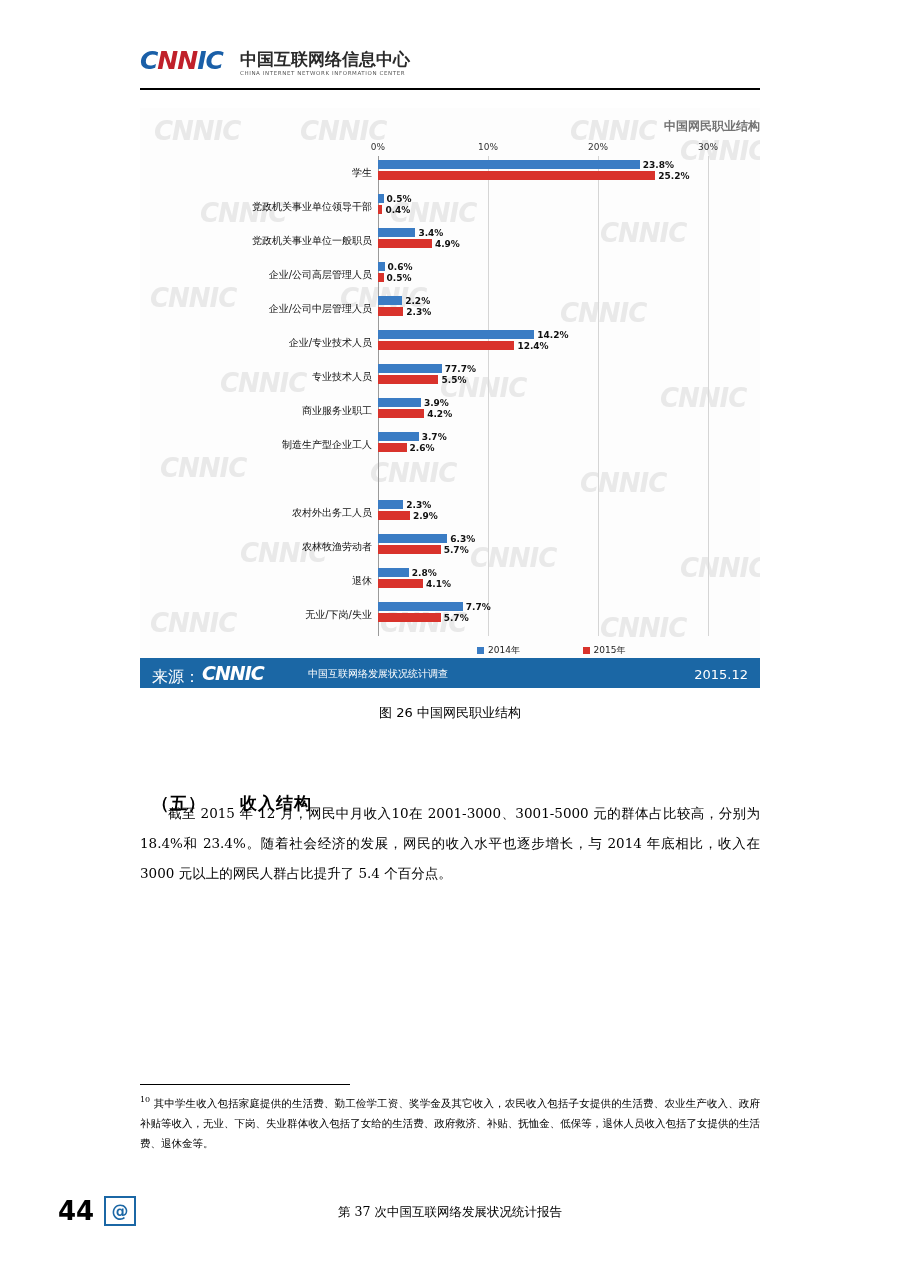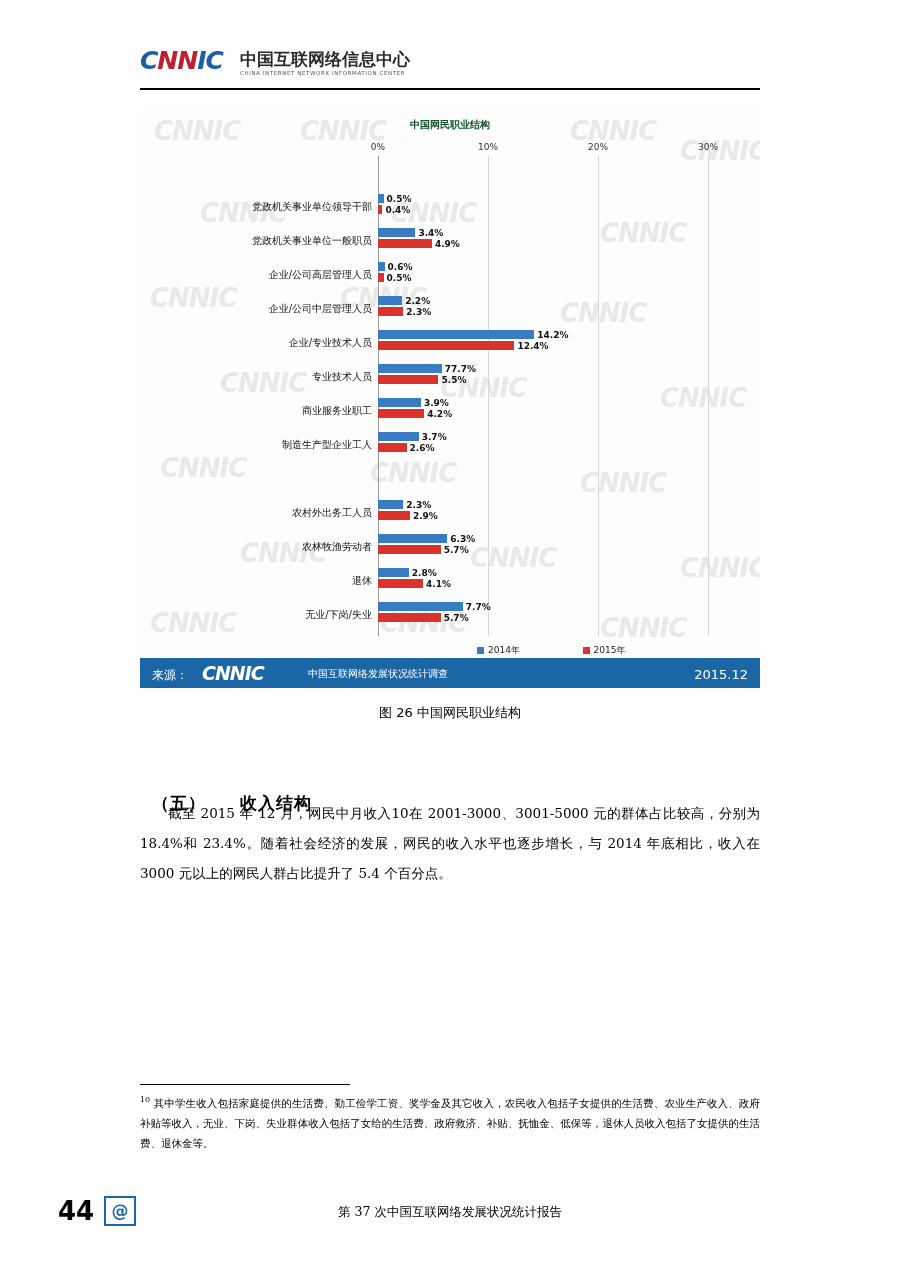--- a/index.html
+++ b/index.html
@@ -84,25 +84,25 @@
     user-select: none;
     pointer-events: none;
     letter-spacing: -1px;
   }
 
   .chart-title {
     position: absolute;
     top: 10px;
     left: 0;
     width: 100%;
-    text-align: center;
-    font-family: "DejaVu Sans", sans-serif;
-    font-weight: bold;
-    font-size: 10px;
-    color: #14532d;
+    text-align: right;
+    font-family: "DejaVu Sans", sans-serif;
+    font-weight: bold;
+    font-size: 12px;
+    color: #737373;
   }
 
   .plot {
     position: absolute;
     left: 238px;
     top: 48px;
     width: 330px;
     height: 480px;
   }
   .axis-top {
@@ -199,21 +199,21 @@
     width: 100%;
     height: 30px;
     background: #1b67a5;
     color: #fff;
   }
   .source-bar .s-left {
     position: absolute;
     left: 12px;
     top: 9px;
     font-family: "DejaVu Sans", sans-serif;
-    font-size: 12px;
+    font-size: 16px;
   }
   .source-bar .s-logo {
     position: absolute;
     left: 62px;
     top: 4px;
     font-family: "DejaVu Sans", sans-serif;
     font-weight: bold;
     font-style: italic;
     font-size: 19px;
     color: #ffffff;
@@ -376,20 +376,29 @@
     <span style="left:66.66%">20%</span>
     <span style="left:100%">30%</span>
   </div>
 
   <div class="plot">
     <div class="axis-line"></div>
     <div class="gridline" style="left:33.33%"></div>
     <div class="gridline" style="left:66.66%"></div>
     <div class="gridline" style="left:100%;"></div>
 
+    <div class="row" style="top:2px;height:30px">
+      <span class="cat-label">学生</span>
+      <div class="bar b2014" style="width:79.33%">
+          <span class="val">23.8%</span>
+        </div>
+      <div class="bar b2015" style="width:84%">
+          <span class="val">25.2%</span>
+        </div>
+    </div>
 
     <div class="row" style="top:36px;height:30px">
       <span class="cat-label">党政机关事业单位领导干部</span>
       <div class="bar b2014" style="width:1.67%">
           <span class="val">0.5%</span>
         </div>
       <div class="bar b2015" style="width:1.33%">
           <span class="val">0.4%</span>
         </div>
     </div>

